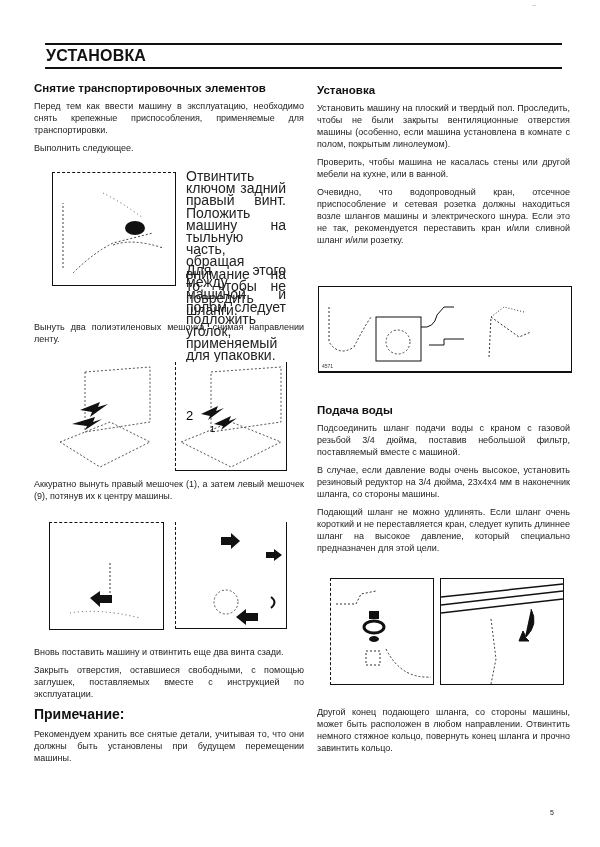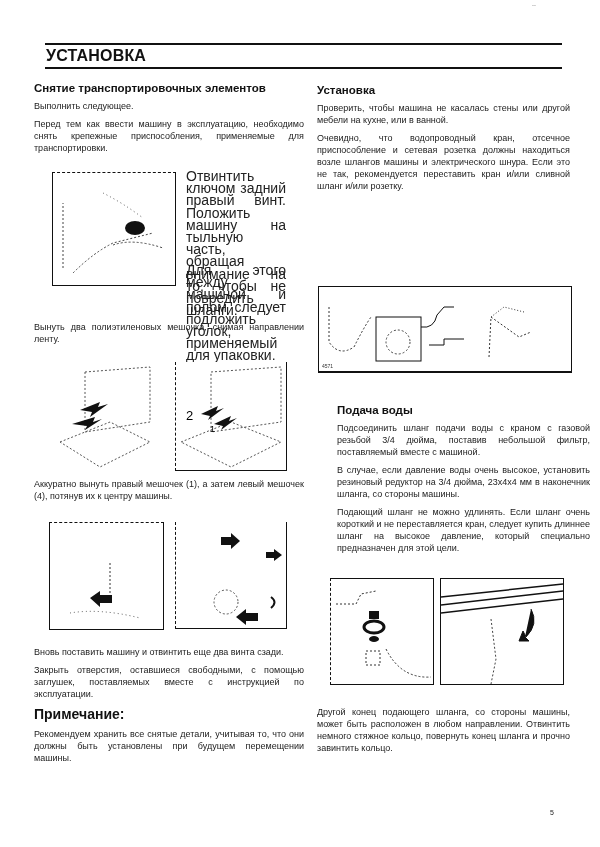--- a/index.html
+++ b/index.html
@@ -24,22 +24,22 @@
 
 <div class="corner-mark">..</div>
 
 <div class="rule" style="top:43px;"></div>
 <div class="page-title">УСТАНОВКА</div>
 <div class="rule" style="top:67px;"></div>
 
 <div>
   <div class="col col-left" style="top:82px;">
     <h2>Снятие транспортировочных элементов</h2>
+    <p>Перед тем как ввести машину в эксплуатацию, необходимо снять крепежные приспособления, применяемые для транспортировки.</p>
     <p>Выполнить следующее.</p>
-    <p>Перед тем как ввести машину в эксплуатацию, необходимо снять крепежные приспособления, применяемые для транспортировки.</p>
   </div>
 
   <div class="fig" style="left:52px; top:172px; width:122px; height:112px; border-top:1px dashed #111;">
     <svg viewBox="0 0 122 112">
       <path d="M10 95 L10 30 M20 100 Q40 80 60 70 L100 60" stroke="#444" stroke-width="1" fill="none" stroke-dasharray="2,2"></path>
       <path d="M50 20 Q70 30 90 45" stroke="#555" stroke-width="1" fill="none" stroke-dasharray="1,3"></path>
       <ellipse cx="82" cy="55" rx="10" ry="7" fill="#111"></ellipse>
       <path d="M60 72 Q80 65 110 75" stroke="#444" stroke-width="1" fill="none" stroke-dasharray="2,2"></path>
     </svg>
   </div>
@@ -63,21 +63,21 @@
       <path d="M5 80 L55 60 L105 80 L55 105 Z" stroke="#555" stroke-width="1" fill="none" stroke-dasharray="2,2"></path>
       <path d="M35 10 L105 5 L105 60 L35 70 Z" stroke="#555" stroke-width="1" fill="none" stroke-dasharray="2,2"></path>
       <polygon points="25,52 42,44 40,49 48,46 32,58 34,54" fill="#111"></polygon>
       <polygon points="38,62 55,54 53,59 61,56 45,68 47,64" fill="#111"></polygon>
       <text x="10" y="58" font-size="13" font-family="Liberation Sans, sans-serif">2</text>
       <text x="34" y="70" font-size="9" font-family="Liberation Sans, sans-serif">1</text>
     </svg>
   </div>
 
   <div class="col col-left" style="top:478px;">
-    <p>Аккуратно вынуть правый мешочек (1), а затем левый мешочек (4), потянув их к центру машины.</p>
+    <p>Аккуратно вынуть правый мешочек (1), а затем левый мешочек (9), потянув их к центру машины.</p>
   </div>
 
   <div class="fig" style="left:49px; top:522px; width:113px; height:106px; border-top:1px dashed #111;">
     <svg viewBox="0 0 113 106">
       <path d="M60 40 L60 80" stroke="#333" stroke-width="1" stroke-dasharray="2,2"></path>
       <polygon points="40,75 50,68 50,72 62,72 62,80 50,80 50,84" fill="#111"></polygon>
       <path d="M20 90 Q50 85 90 95" stroke="#555" stroke-width="1" fill="none" stroke-dasharray="1,3"></path>
     </svg>
   </div>
   <div class="fig" style="left:175px; top:522px; width:110px; height:106px; border-top:none; border-left:1px dashed #111;">
@@ -94,38 +94,39 @@
     <p>Вновь поставить машину и отвинтить еще два винта сзади.</p>
     <p>Закрыть отверстия, оставшиеся свободными, с помощью заглушек, поставляемых вместе с инструкцией по эксплуатации.</p>
     <div class="note-title">Примечание:</div>
     <p>Рекомендуем хранить все снятые детали, учитывая то, что они должны быть установлены при будущем перемещении машины.</p>
   </div>
 </div>
 
 <div>
   <div class="col col-right" style="top:84px;">
     <h2>Установка</h2>
+    <p>Установить машину на плоский и твердый пол. Проследить, чтобы не были закрыты вентиляционные отверстия машины (особенно, если машина установлена в комнате с полом, покрытым линолеумом).</p>
     <p>Проверить, чтобы машина не касалась стены или другой мебели на кухне, или в ванной.</p>
     <p>Очевидно, что водопроводный кран, отсечное приспособление и сетевая розетка должны находиться возле шлангов машины и электрического шнура. Если это не так, рекомендуется переставить кран и/или сливной шланг и/или розетку.</p>
   </div>
 
   <div class="fig" style="left:318px; top:286px; width:252px; height:84px; border-bottom:2px solid #111;">
     <svg viewBox="0 0 252 84">
       <path d="M10 20 L10 55 Q20 70 35 60 Q45 40 52 30" stroke="#333" stroke-width="1" fill="none" stroke-dasharray="2,2"></path>
       <rect x="57" y="30" width="45" height="44" stroke="#111" stroke-width="1" fill="none"></rect>
       <circle cx="79" cy="55" r="12" stroke="#444" fill="none" stroke-dasharray="2,2"></circle>
       <path d="M102 40 Q115 42 118 28 L125 20 L135 20" stroke="#111" stroke-width="1" fill="none"></path>
       <path d="M110 58 L125 58 L125 52 L145 52" stroke="#111" stroke-width="1" fill="none"></path>
       <path d="M170 70 L172 30 L200 50 L212 45" stroke="#333" stroke-width="1" fill="none" stroke-dasharray="2,2"></path>
       <path d="M172 30 L185 20 L205 25" stroke="#333" stroke-width="1" fill="none" stroke-dasharray="1,2"></path>
     </svg>
     <div class="fig-label">4571</div>
   </div>
 
-  <div class="col col-right" style="top:404px;margin-left:20px;">
+  <div class="col col-right" style="top:404px;">
     <h2>Подача воды</h2>
     <p>Подсоединить шланг подачи воды с краном с газовой резьбой 3/4 дюйма, поставив небольшой фильтр, поставляемый вместе с машиной.</p>
     <p>В случае, если давление воды очень высокое, установить резиновый редуктор на 3/4 дюйма, 23x4x4 мм в наконечник шланга, со стороны машины.</p>
     <p>Подающий шланг не можно удлинять. Если шланг очень короткий и не переставляется кран, следует купить длиннее шланг на высокое давление, который специально предназначен для этой цели.</p>
   </div>
 
   <div class="fig" style="left:330px; top:578px; width:102px; height:105px; border-left:1px dashed #111;">
     <svg viewBox="0 0 102 105">
       <path d="M5 25 L25 25 L30 15 L45 12" stroke="#333" stroke-width="1" fill="none" stroke-dasharray="2,2"></path>
       <rect x="38" y="32" width="10" height="8" fill="#111"></rect>

